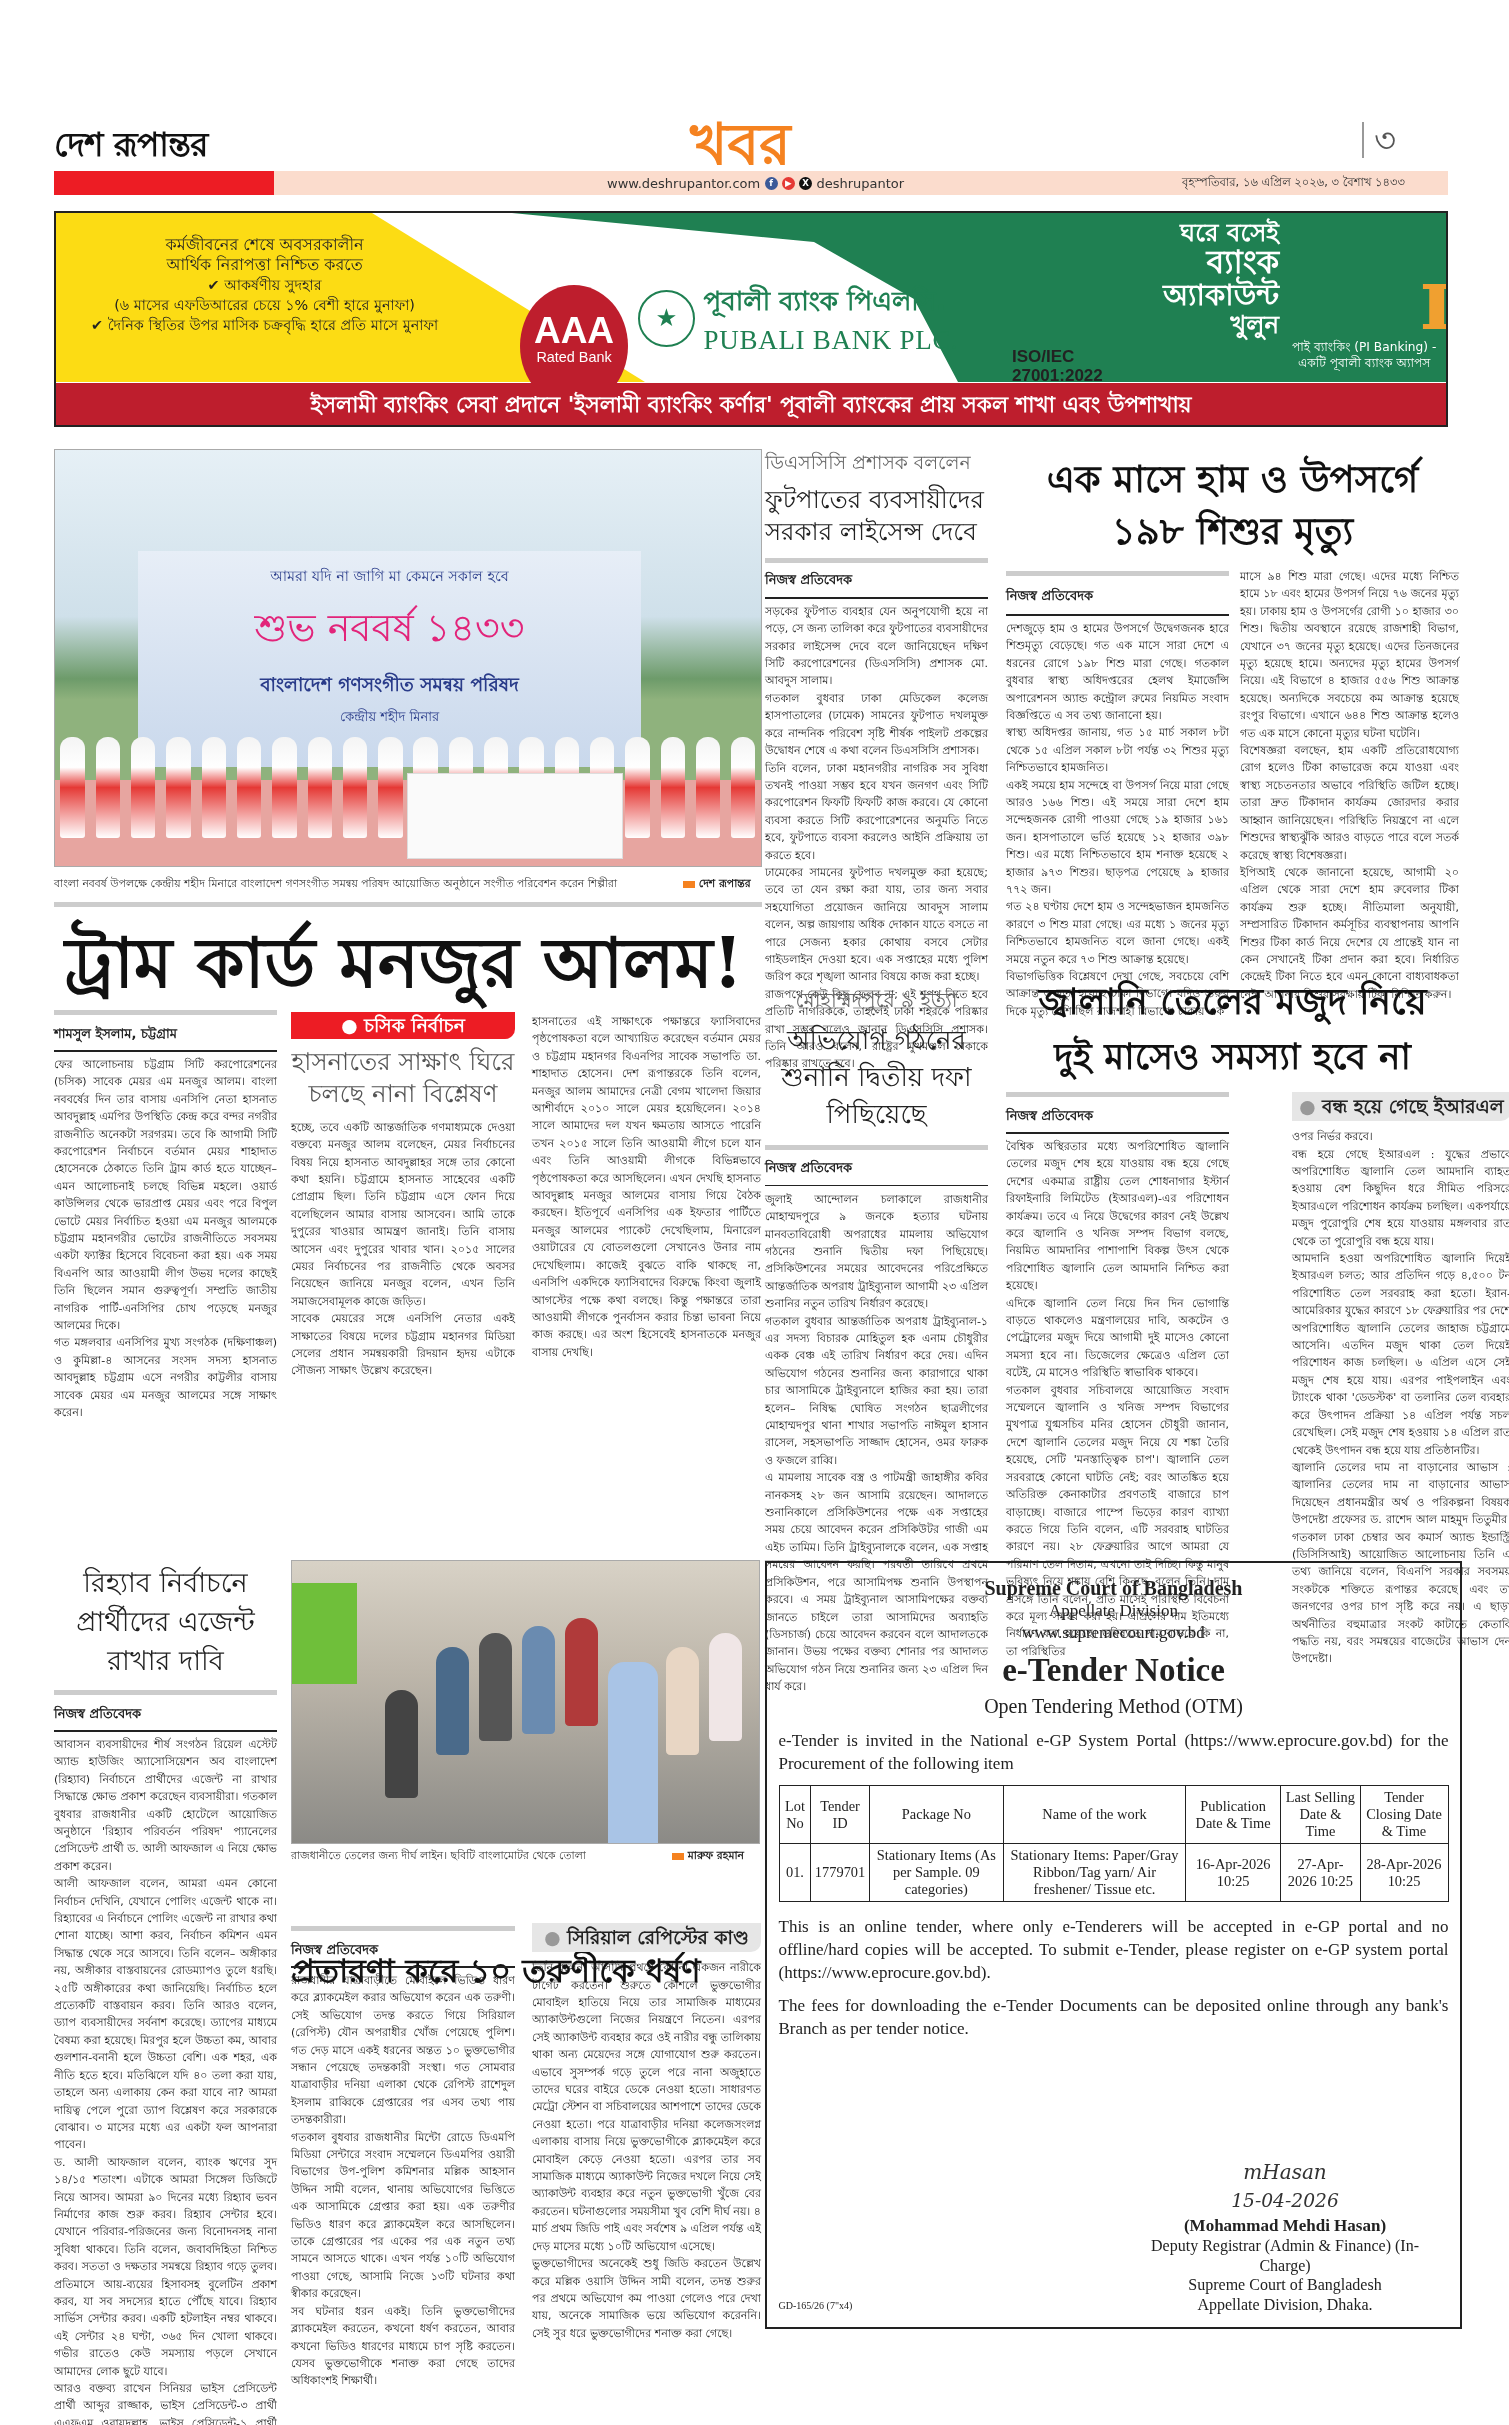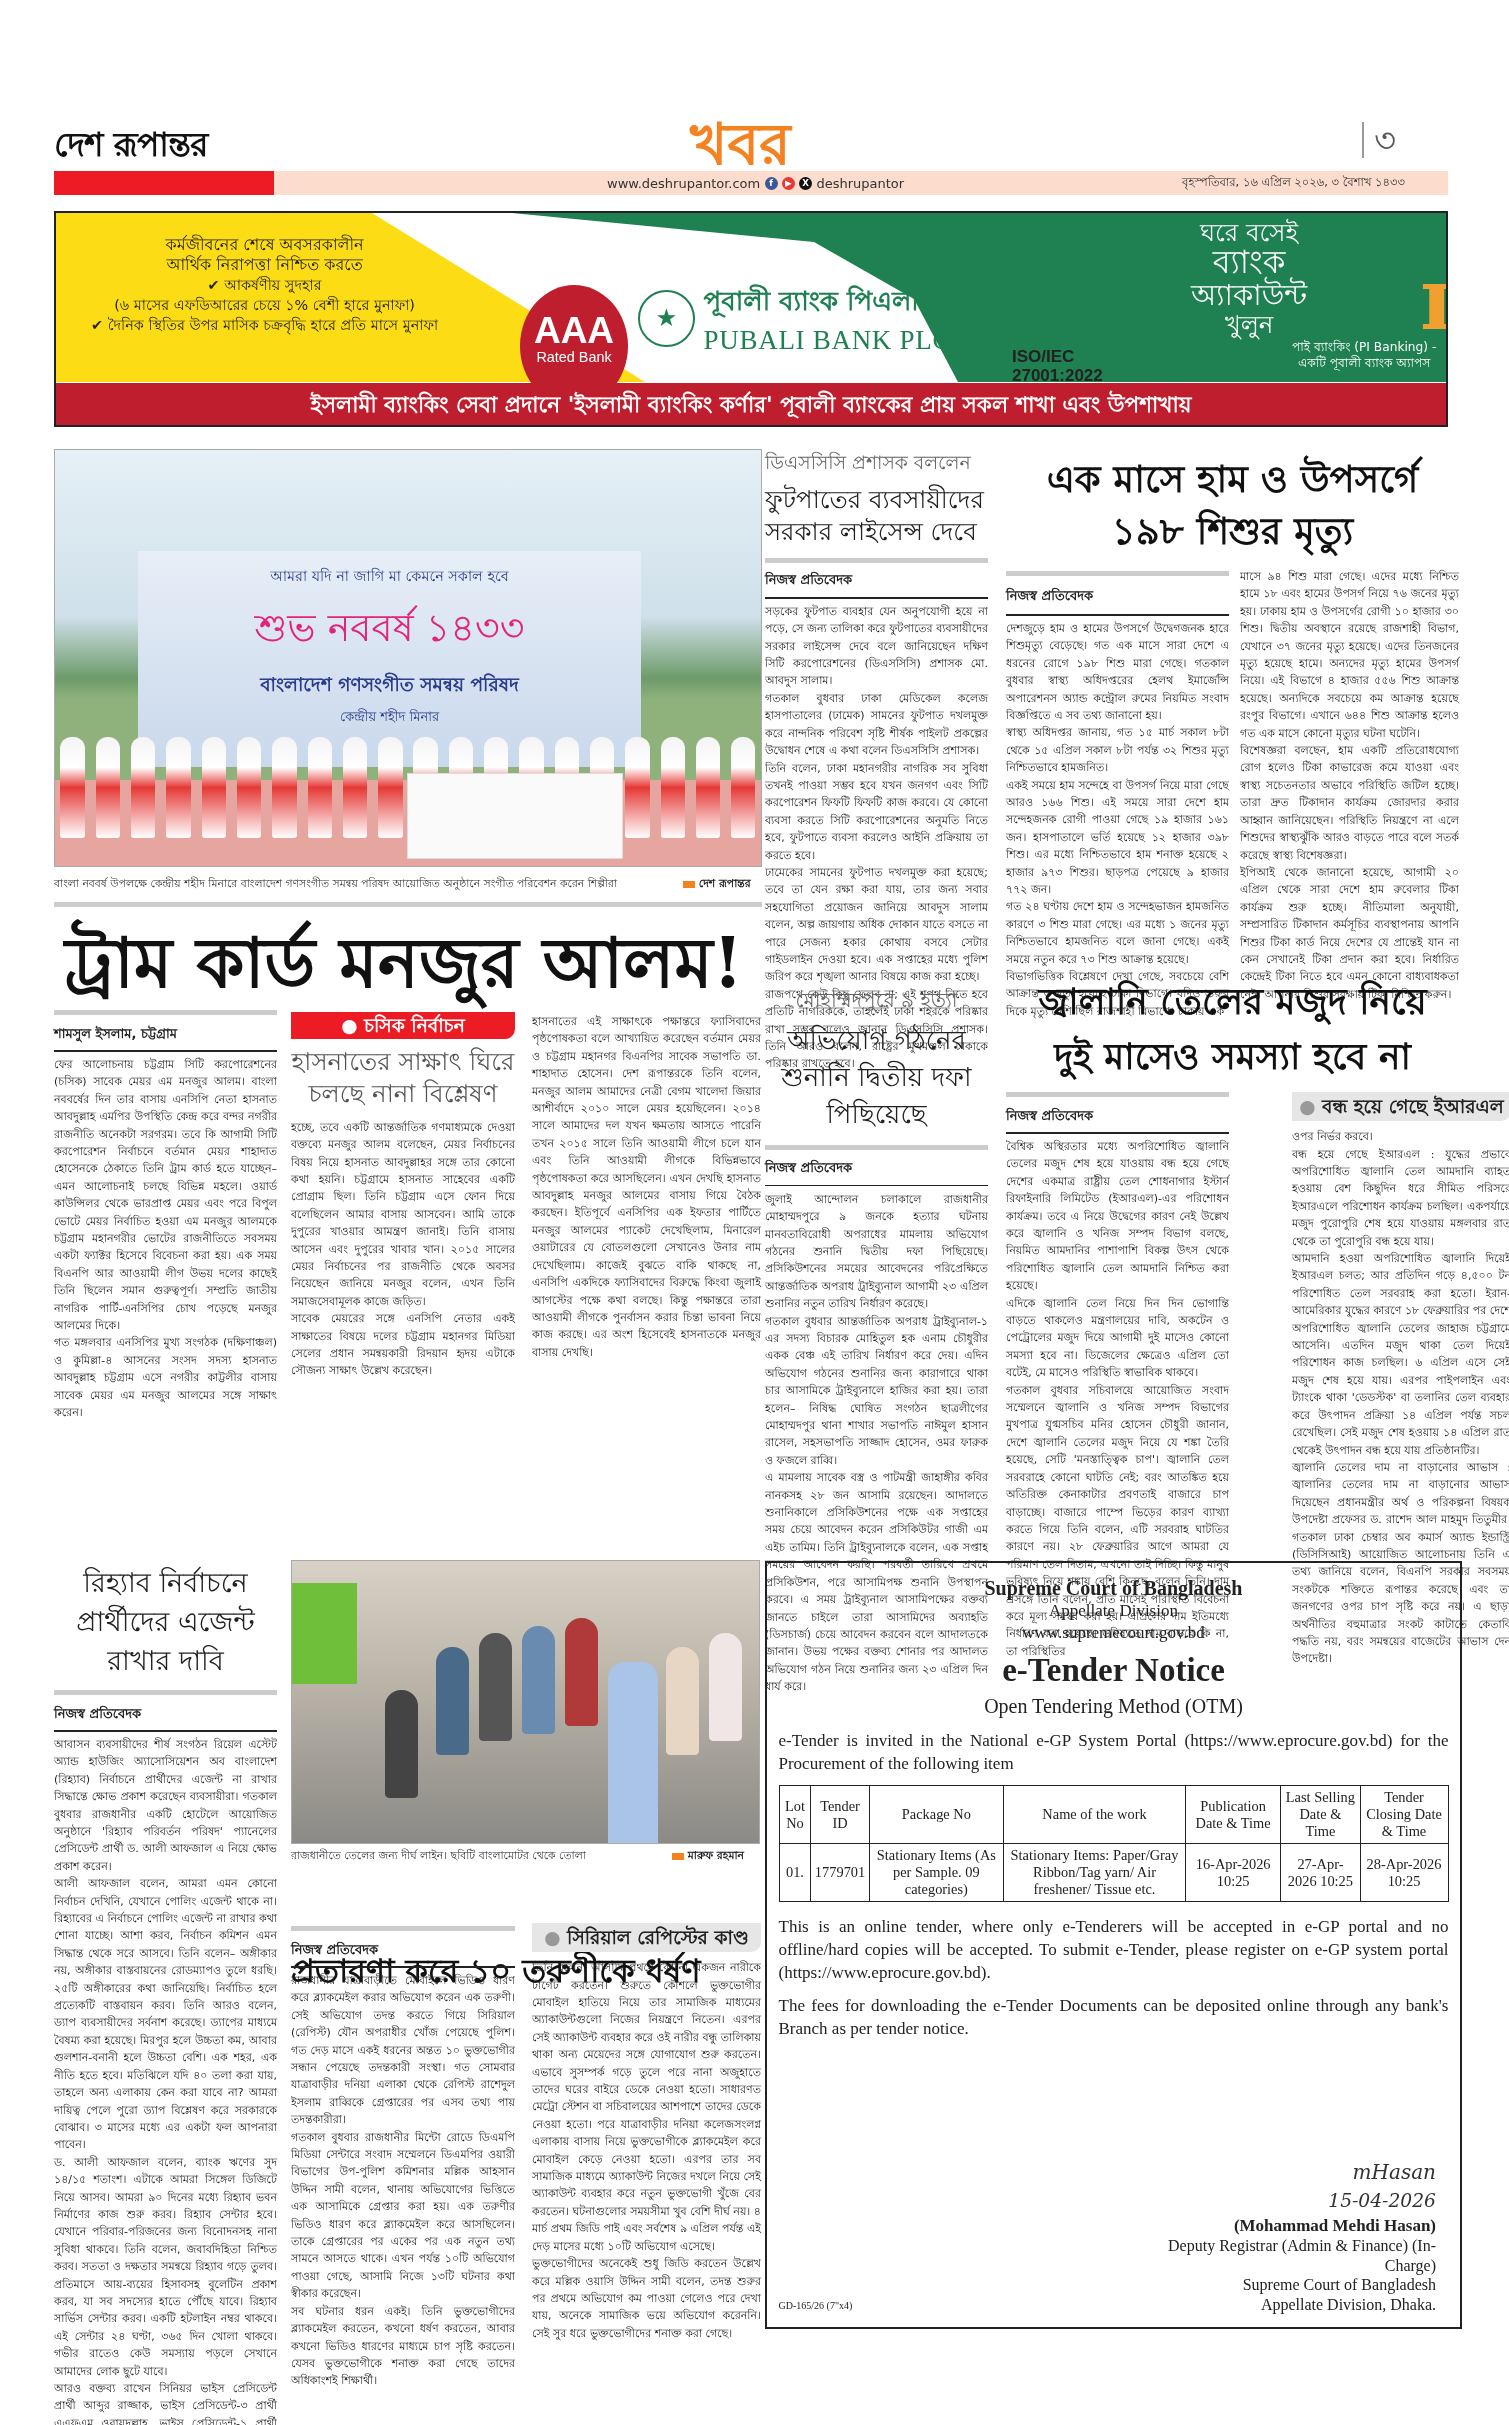--- a/index.html
+++ b/index.html
@@ -21,21 +21,21 @@
 .ad .lefttext .big{font-size:32px;font-weight:bold;margin:5.7px 0}
 .ad .lefttext .l3{font-size:14.4px;line-height:20px}
 .ad .aaa{position:absolute;left:464px;top:72px;width:108px;height:122px;border-radius:50%;background:#be1e2d;color:#fff;text-align:center;padding-top:27px}
 .ad .aaa .a1{font-size:37px;font-weight:bold;font-family:"Liberation Sans",sans-serif;line-height:37px}
 .ad .aaa .a2{font-size:14.4px;font-family:"Liberation Sans",sans-serif}
 .ad .bank{position:absolute;left:582px;top:68px;display:flex;align-items:center;gap:8.6px;z-index:2}
 .ad .seal{width:57px;height:57px;border-radius:50%;border:2.9px solid #1f8052;color:#1f8052;font-size:24.4px;text-align:center;line-height:52px}
 .ad .bank .bn{font-size:26px;font-weight:bold;color:#1f8052}
 .ad .bank .be{font-size:27px;color:#1f8052;font-family:"Liberation Serif",serif;letter-spacing:0.7px}
 .ad .iso{position:absolute;left:956px;top:135px;font-size:17px;font-weight:bold;color:#222;font-family:"Liberation Sans",sans-serif;line-height:18.7px;text-align:left;z-index:2}
-.ad .promo{position:absolute;left:1135px;top:5.7px;color:#fff;font-size:24.4px;font-weight:normal;line-height:27px;text-align:center;z-index:2}
+.ad .promo{position:absolute;left:1107px;top:5.7px;color:#fff;font-size:24.4px;font-weight:bold;line-height:27px;text-align:right;z-index:2}
 .ad .pi{position:absolute;left:1364px;top:43px;font-size:86px;color:#f0a030;font-family:"DejaVu Serif",serif;font-weight:bold;z-index:2;line-height:86px}
 .ad .pitext{position:absolute;left:1236px;top:126px;color:#fff;font-size:12.2px;line-height:16px;text-align:center;z-index:2}
 .ad .redbar{position:absolute;left:0;top:170px;width:100%;height:43px;background:#be1e2d;color:#fff;font-size:21.6px;font-weight:bold;text-align:center;line-height:43px;z-index:3}
 .photo1{left:54px;top:449px;width:708px;height:418px;border:0.7px solid #aaa;overflow:hidden;background:linear-gradient(#e6f0f6 0%,#cfe0ea 40%,#6d9b6a 55%,#8fb27d 60%)}
 .photo1 .banner{position:absolute;left:83px;top:101px;width:503px;height:216px;background:linear-gradient(#e7eef7,#c9d8ec);text-align:center;padding-top:14.4px}
 .photo1 .banner .b1{font-size:14.4px;color:#2a3c8a}
 .photo1 .banner .b2{font-size:38px;color:#e2247a;font-weight:normal;margin:8.6px 0}
 .photo1 .banner .b3{font-size:18.7px;color:#2a3c8a;font-weight:bold}
 .photo1 .banner .b4{font-size:13px;color:#2a3c8a;margin-top:5.7px}
 .photo1 .ground{position:absolute;left:0;bottom:0;width:100%;height:86px;background:#e7a5a0}
@@ -61,21 +61,21 @@
 .photo2 .rider{position:absolute;width:33px;height:108px;border-radius:16px 16px 4.3px 4.3px}
 .tender{left:765px;top:1561px;width:697px;height:768px;border:2.9px solid #222;font-family:"Liberation Serif",serif;color:#222;padding:14.4px 11.5px}
 .tender .center{text-align:center}
 .tender .t1{font-size:20px;font-weight:bold}
 .tender .t2{font-size:17px;line-height:21.6px}
 .tender .t3{font-size:33px;font-weight:bold;margin:8.6px 0 5.7px}
 .tender .t4{font-size:20px;margin-bottom:11.5px}
 .tender .para{font-size:17px;line-height:23px;text-align:justify;margin-bottom:10px}
 .tender table{border-collapse:collapse;width:100%;font-size:14.4px;margin:7.2px 0 13px}
 .tender th,.tender td{border:1.4px solid #222;text-align:center;padding:2.9px 2.2px;line-height:17px;font-weight:normal}
-.tender .sig{position:absolute;left:367px;top:597px;text-align:right;width:302px}
+.tender .sig{position:absolute;left:367px;top:597px;text-align:center;width:302px}
 .tender .sig .scribble{font-family:"DejaVu Serif",serif;font-style:italic;font-size:20px;color:#333}
 .tender .sig .sdate{font-family:"DejaVu Serif",serif;font-style:italic;font-size:18.7px;color:#333;margin:5.7px 0}
 .tender .sig .name{font-size:17px;font-weight:bold}
 .tender .sig .role{font-size:16px;line-height:19.4px}
 .tender .gd{position:absolute;left:11.5px;bottom:16px;font-size:10px}
 </style>
 </head>
 <body>
 
 <div class="abs masthead-logo">দেশ রূপান্তর</div>

